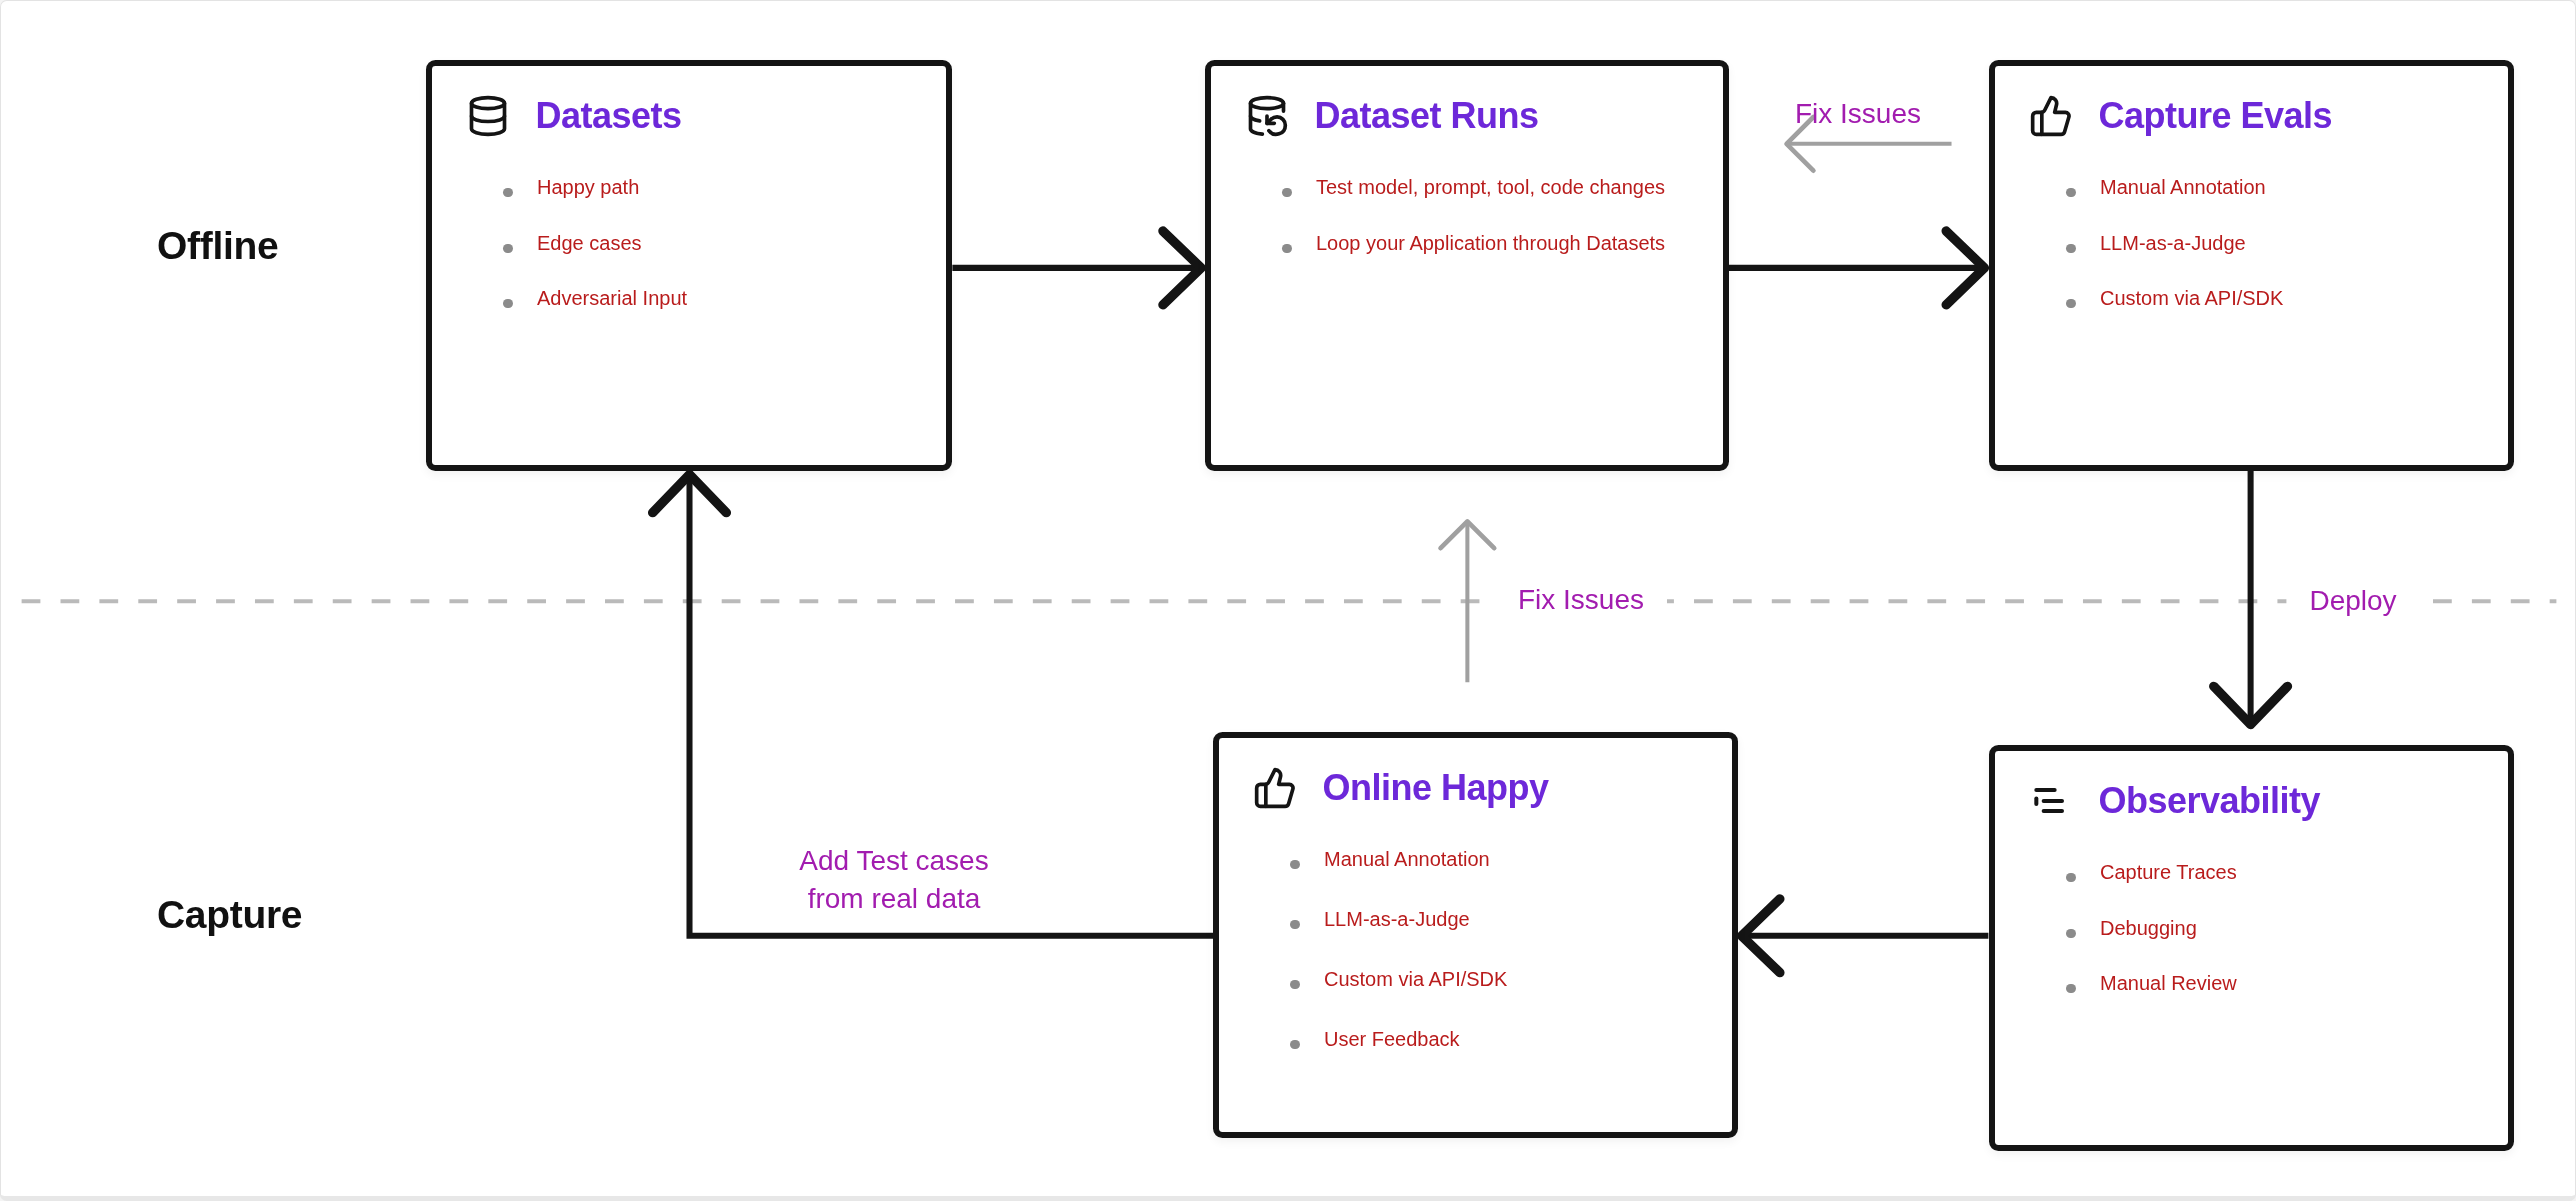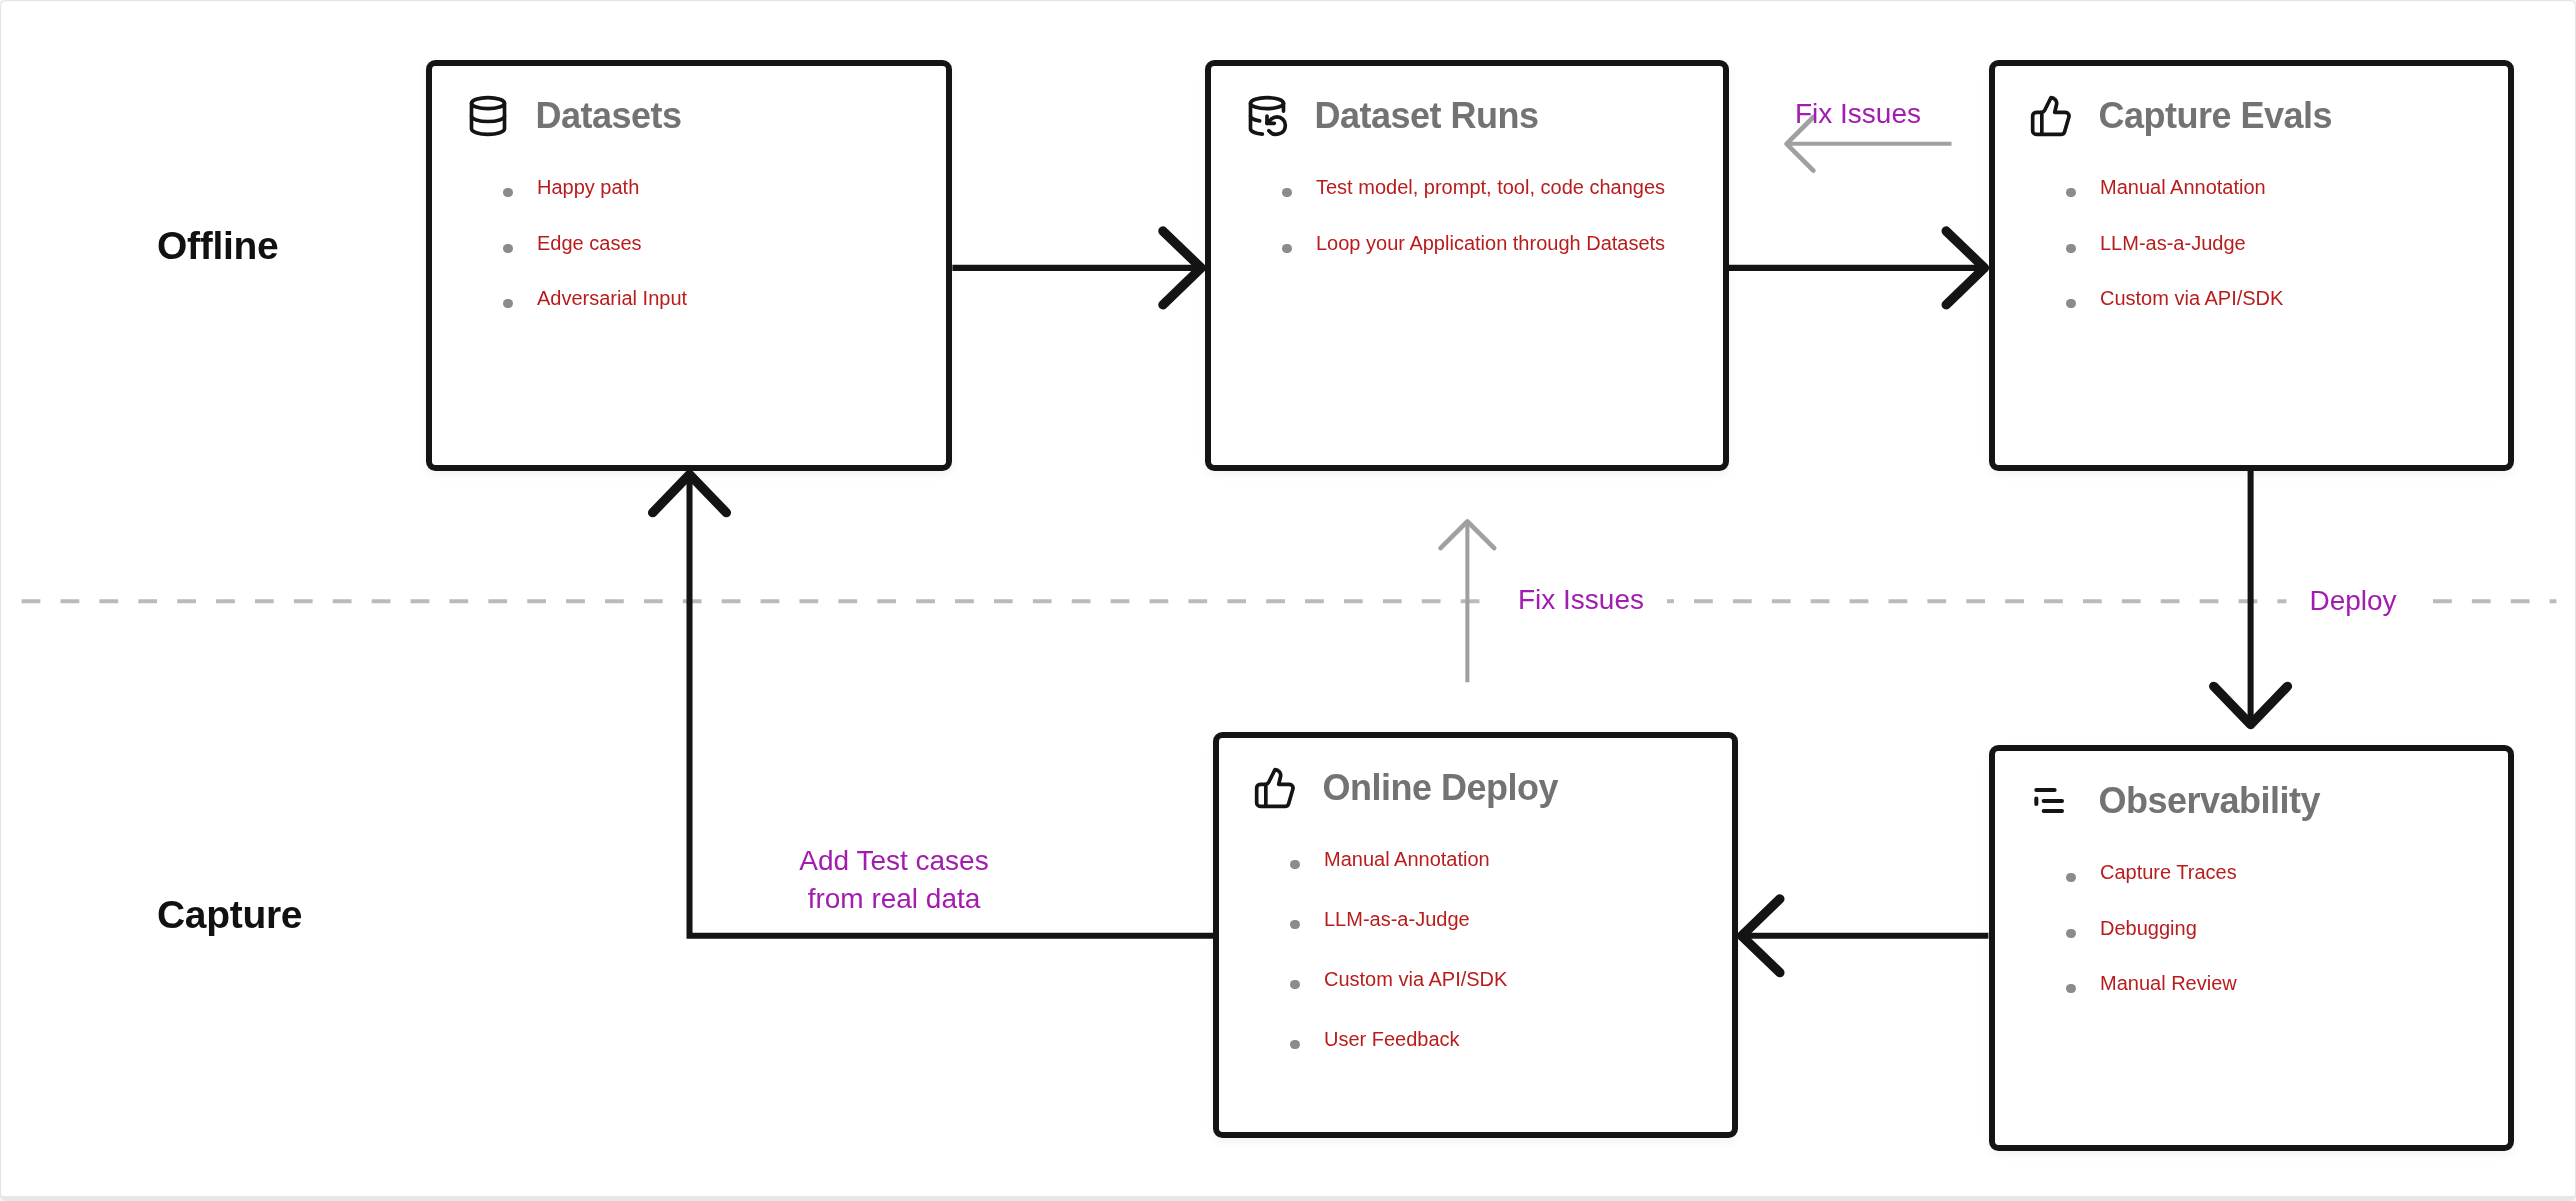--- a/index.html
+++ b/index.html
@@ -25,21 +25,21 @@
   }
   .node-datasets      { left:425px;  top:59px;   width:526px; height:411px; }
   .node-dataset-runs  { left:1204px; top:59px;   width:524px; height:411px; }
   .node-offline-evals { left:1988px; top:59px;   width:525px; height:411px; }
   .node-online-evals  { left:1212px; top:731px; width:525px; height:406px; }
   .node-observability { left:1988px; top:744px; width:525px; height:406px; }
 
   .node-header { display:flex; align-items:center; gap:25.5px; margin-top:8px; }
   .node-icon svg { width:44px; height:44px; display:block; }
   .node-title {
-    font-size:36px; font-weight:700; color:#737373; letter-spacing:-0.5px;
+    font-size:36px; font-weight:700; color:#6d28d9; letter-spacing:-0.5px;
     white-space:nowrap;
   }
   .node ul { list-style:none; margin:36px 0 0 0; padding:0 0 0 36px; }
   .node li {
     position:relative; padding-left:35px; margin-bottom:29.5px;
     font-size:20px; line-height:1.3; color:#b91c1c; max-width:402px;
   }
   .node-online-evals li { margin-bottom:34px; }
   .node li::before {
     content:""; position:absolute; left:1.3px; top:14px;
@@ -169,21 +169,21 @@
   </div>
 
   <div class="node node-online-evals">
     <div class="node-header">
       <span class="node-icon">
         <svg viewBox="0 0 24 24" fill="none" stroke="#141414" stroke-width="2" stroke-linecap="round" stroke-linejoin="round">
           <path d="M7 10v12"></path>
           <path d="M15 5.88 14 10h5.83a2 2 0 0 1 1.92 2.56l-2.33 8A2 2 0 0 1 17.5 22H4a2 2 0 0 1-2-2v-8a2 2 0 0 1 2-2h2.76a2 2 0 0 0 1.79-1.11L12 2a3.13 3.13 0 0 1 3 3.88Z"></path>
         </svg>
       </span>
-      <span class="node-title">Online Deploy</span>
+      <span class="node-title">Online Happy</span>
     </div>
     <ul>
       <li>Manual Annotation</li>
       <li>LLM-as-a-Judge</li>
       <li>Custom via API/SDK</li>
       <li>User Feedback</li>
     </ul>
   </div>
 
   <div class="node node-observability">

